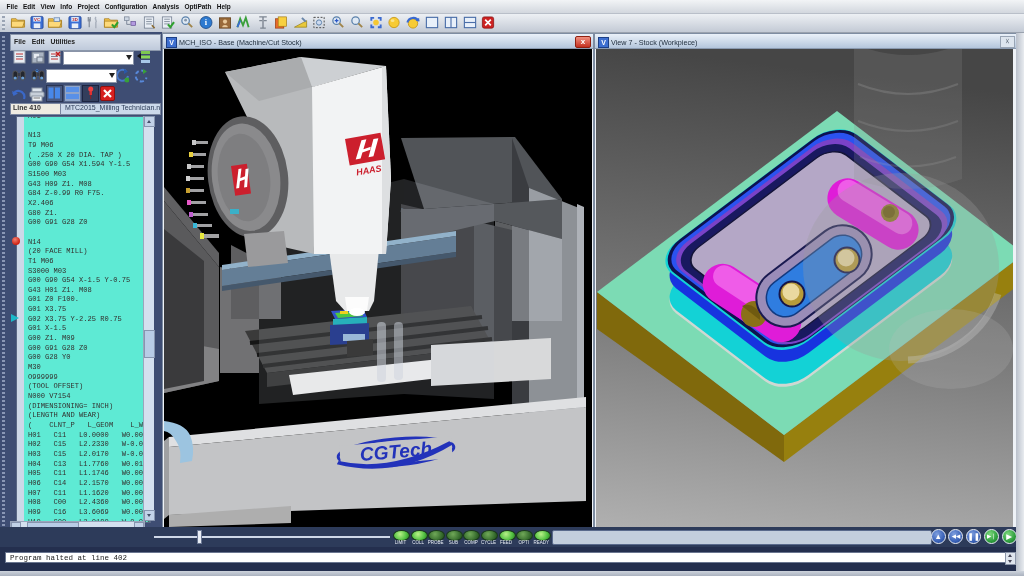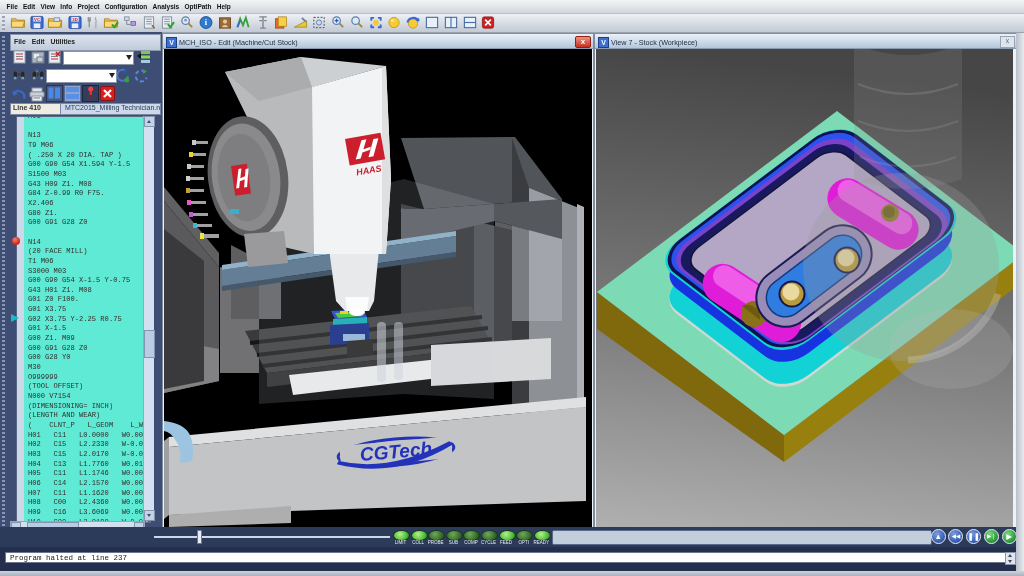--- a/index.html
+++ b/index.html
@@ -346,21 +346,21 @@
       <div id="hscroll" class="abs">
         <div style="position:absolute;left:0;top:0;width:8px;height:7px;background:#c2d2e8;border:1px solid #8795af;"></div>
 <div style="position:absolute;right:0;top:0;width:8px;height:7px;background:#c2d2e8;border:1px solid #8795af;"></div>
 <div style="position:absolute;left:16px;top:0;width:50px;height:7px;background:#b8cce6;border:1px solid #8795af;"></div>
       </div>
  </div>
  <div id="lgrip" class="abs"></div>
  <div id="mwin" class="abs win">
    <div class="titlebar">
         <div class="ticon">V</div>
-        <div class="ttext">MCH_ISO - Edit (Machine/Cut Stock)</div>
+        <div class="ttext">MCH_ISO - Base (Machine/Cut Stock)</div>
         <div id="mclose">x</div>
       </div>
    <div id="mclient">
    <svg width="428" height="478" viewBox="0 0 428 478">
     <rect width="428" height="478" fill="#000"></rect>
     
     <polygon points="0,138 55,204 55,218 0,152" fill="#606062"></polygon>
     <polygon points="0,152 55,218 55,332 0,344" fill="#5a5a5c"></polygon>
     <polygon points="0,290 55,300 55,332 0,344" fill="#828284"></polygon>
     <polygon points="0,180 40,212 40,332 0,340" fill="#3a3a3c"></polygon>
@@ -592,21 +592,21 @@
         </div>
         <div class="pbtn" style="left: 983.95px; background: radial-gradient(circle at 38% 32%, rgb(126, 216, 126), rgb(46, 158, 62) 60%, rgb(26, 106, 40));">
           <div style="color:#fff;font-size:5.5px;line-height:13px;">▶❘</div>
         </div>
         <div class="pbtn" style="left: 1001.7px; background: radial-gradient(circle at 38% 32%, rgb(126, 216, 126), rgb(46, 158, 62) 60%, rgb(26, 106, 40));">
           <div style="color:#fff;font-size:7.5px;line-height:13px;">▶</div>
         </div>
       </div>
  </div>
  <div id="statusbar" class="abs">
-      <div id="statusfield">Program halted at line 237</div>
+      <div id="statusfield">Program halted at line 402</div>
 <div style="position:absolute;right:8px;top:5px;width:9px;height:11px;background:#dfe5ee;border:1px solid #8a94a8;">
 <div style="position:absolute;left:1.5px;top:1px;width:0;height:0;border-left:2.5px solid transparent;border-right:2.5px solid transparent;border-bottom:3px solid #445;"></div>
 <div style="position:absolute;left:1.5px;bottom:1px;width:0;height:0;border-left:2.5px solid transparent;border-right:2.5px solid transparent;border-top:3px solid #445;"></div>
       </div>
     </div>
  <div id="bottomedge" class="abs"></div>
  <div id="rightstrip" class="abs"></div>
 </div>
 
 </body></html>

